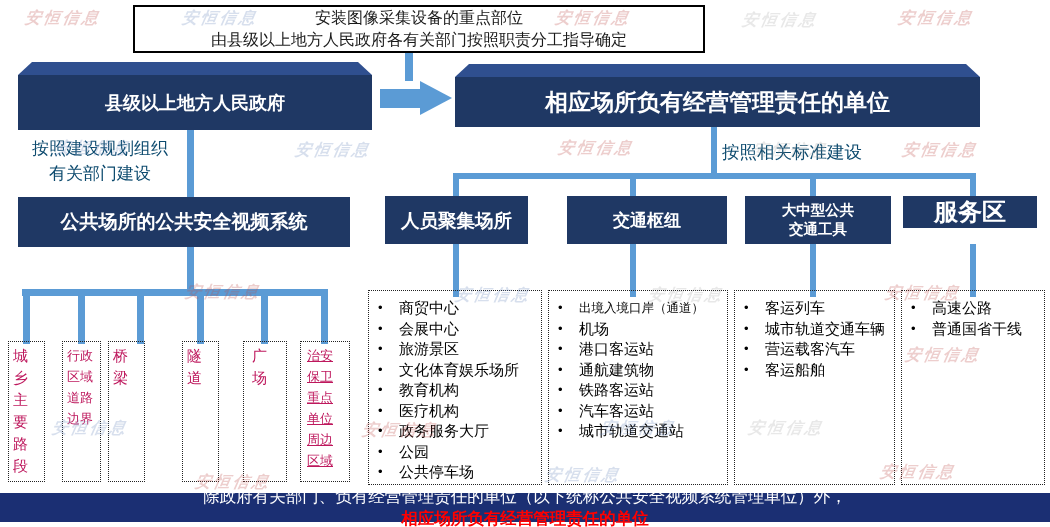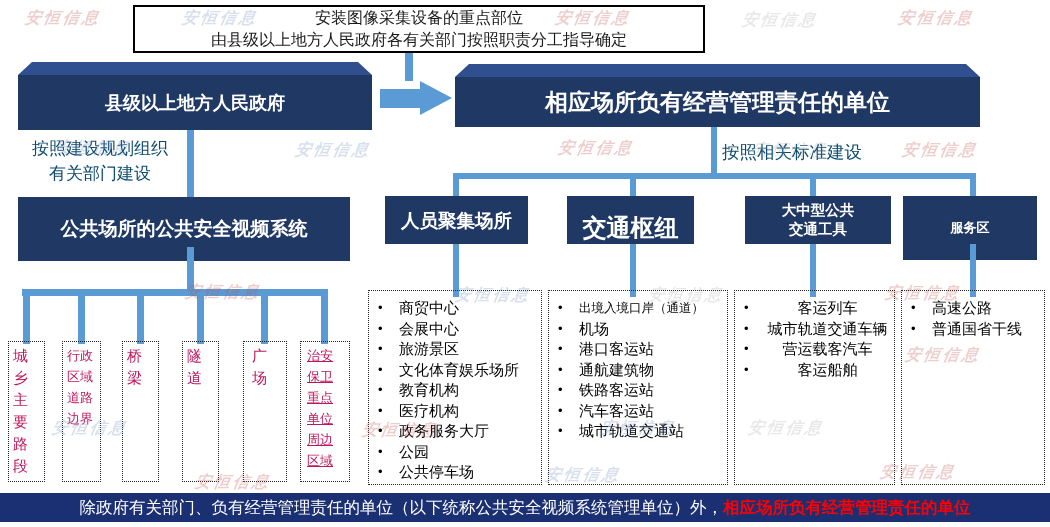--- a/index.html
+++ b/index.html
@@ -37,45 +37,45 @@
     border-top:17px solid transparent;border-bottom:17px solid transparent;border-left:32px solid var(--connector);}
 
   
   .note{position:absolute;color:#0c4a6e;white-space:pre-line;}
   .note-left{left:10px;top:136px;width:180px;text-align:center;font-size:17px;line-height:25px;}
   .note-right{left:722px;top:140px;font-size:17.5px;}
 
   
   .navybox{position:absolute;background:var(--navy);color:#fff;font-weight:bold;
     display:flex;align-items:center;justify-content:center;text-align:center;white-space:pre-line;}
-  .sysbox{left:18px;top:197px;width:332px;height:64px;font-size:19px;}
+  .sysbox{left:18px;top:197px;width:332px;height:50px;font-size:19px;}
   .cat0{left:385px;top:196px;width:143px;height:48px;font-size:18.5px;}
-  .cat1{left:567px;top:196px;width:127px;height:48px;font-size:24px;align-items:flex-end;}
+  .cat1{left:567px;top:196px;width:160px;height:48px;font-size:17px;}
   .cat2{left:745px;top:196px;width:146px;height:48px;font-size:14.5px;line-height:19px;}
-  .cat3{left:903px;top:196px;width:134px;height:64px;font-size:13px;}
+  .cat3{left:903px;top:196px;width:134px;height:32px;font-size:24px;}
 
   
   .vbox{position:absolute;top:341px;height:141px;border:1.5px dotted #222;background:#fff0;
     text-align:left;font-size:15px;line-height:22px;color:#be185d;word-break:break-all;padding:3px 4px 0;font-weight:500;}
   .vbox.sm{font-size:13px;line-height:21px;}
-  .vb0{left:8px;width:37px;} .vb1{left:62px;width:39px;} .vb2{left:122px;width:37px;}
+  .vb0{left:8px;width:37px;} .vb1{left:62px;width:39px;} .vb2{left:108px;width:37px;}
   .vb3{left:182px;width:37px;} .vb4{left:243px;width:44px;padding-left:8px;padding-right:8px;}
   .vb5{left:300px;width:50px;padding-left:6px;padding-right:6px;text-decoration:underline;}
 
   
   .listbox{position:absolute;top:290px;height:195px;border:1.5px dotted #222;padding:7px 4px 0 0;}
-  .lb0{left:368px;width:174px;} .lb1{left:548px;width:180px;} .lb2{left:734px;width:161px;text-align:center;} .lb3{left:901px;width:144px;}
+  .lb0{left:368px;width:174px;} .lb1{left:548px;width:180px;} .lb2{left:734px;width:161px;} .lb3{left:901px;width:144px;}
   .listbox ul{list-style:none;}
   .listbox li{position:relative;padding-left:30px;font-size:15px;line-height:20.5px;color:#000;white-space:nowrap;}
   .listbox li::before{content:"•";position:absolute;left:9px;top:0;font-size:13px;}
   .lb1 li:first-child{font-size:12.5px;}
 
   
   .footer{position:absolute;left:0;top:493px;width:1050px;height:29px;background:var(--footer-bg);
-    display:flex;align-items:center;justify-content:center;font-size:16.5px;white-space:nowrap;}
+    display:flex;align-items:center;justify-content:center;font-size:16.5px;white-space:nowrap;flex-direction:column;}
   .footer .normal{color:#fff;}
   .footer .hl{color:var(--highlight);font-weight:bold;}
 </style>
 </head>
 <body>
 
 <div id="canvas">
 
   <div id="wm-layer">
       <span class="wm red" style="left: 25px; top: 8px;">安恒信息</span>

